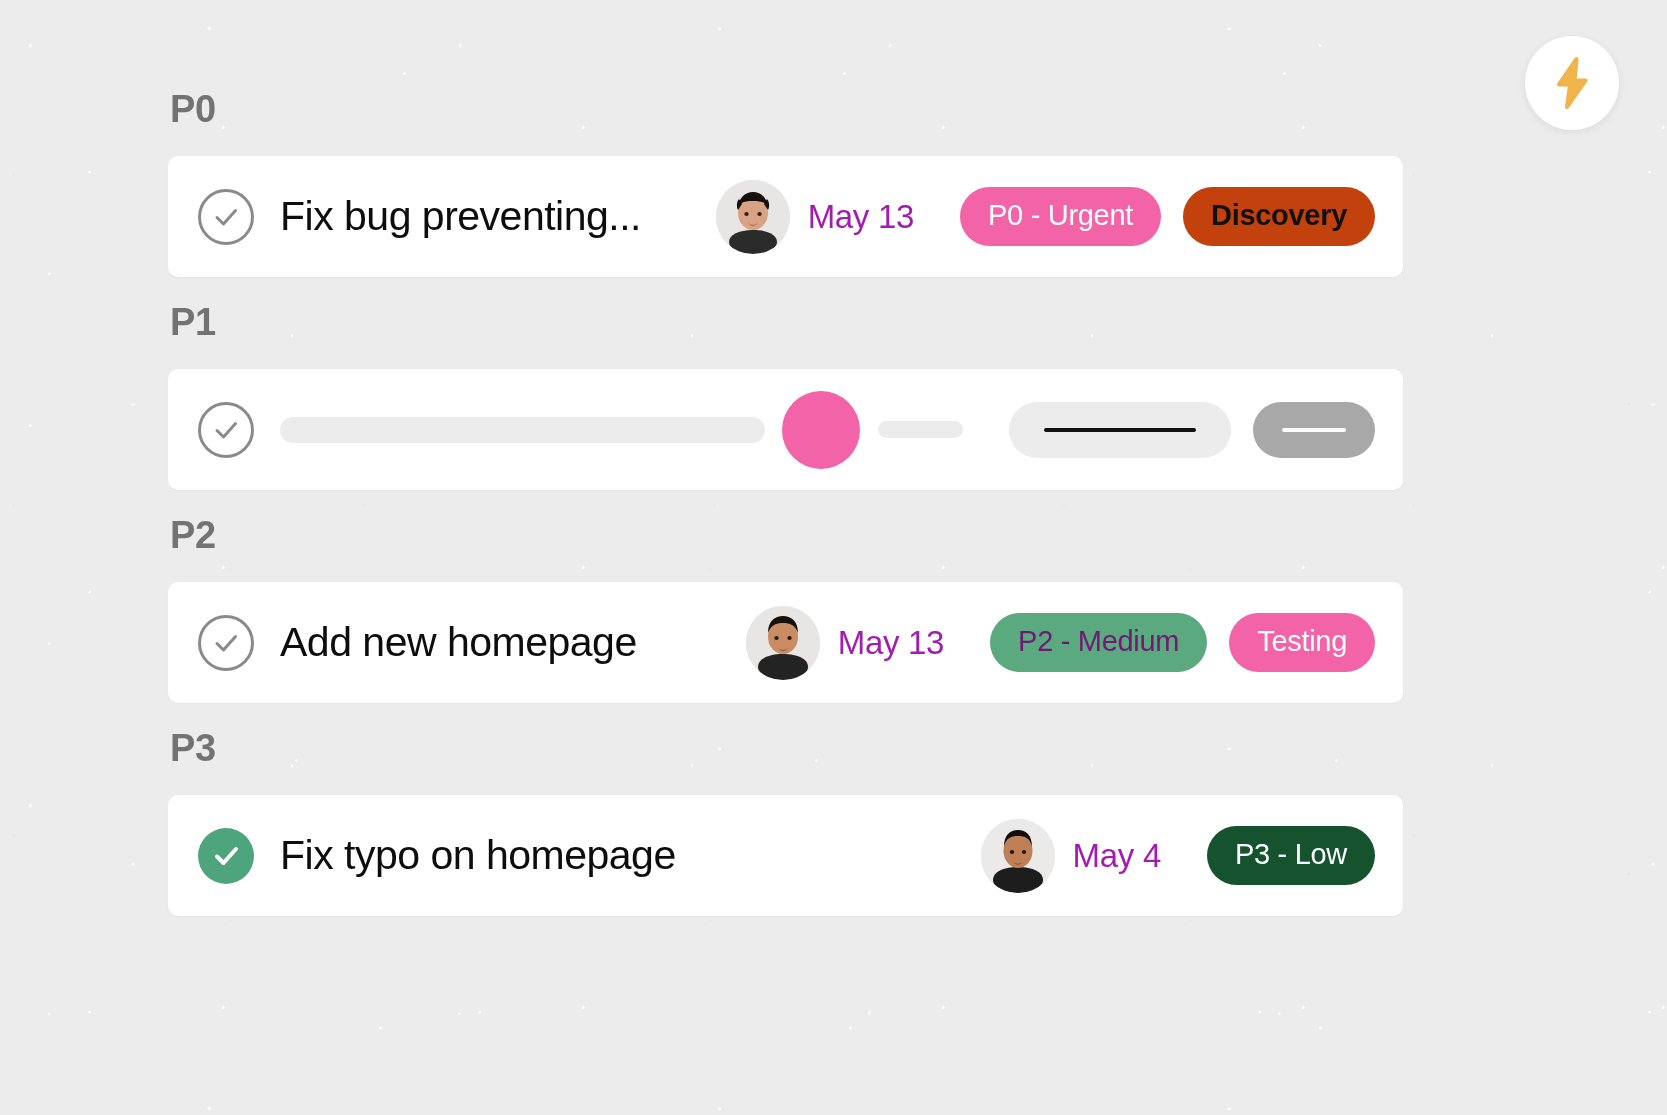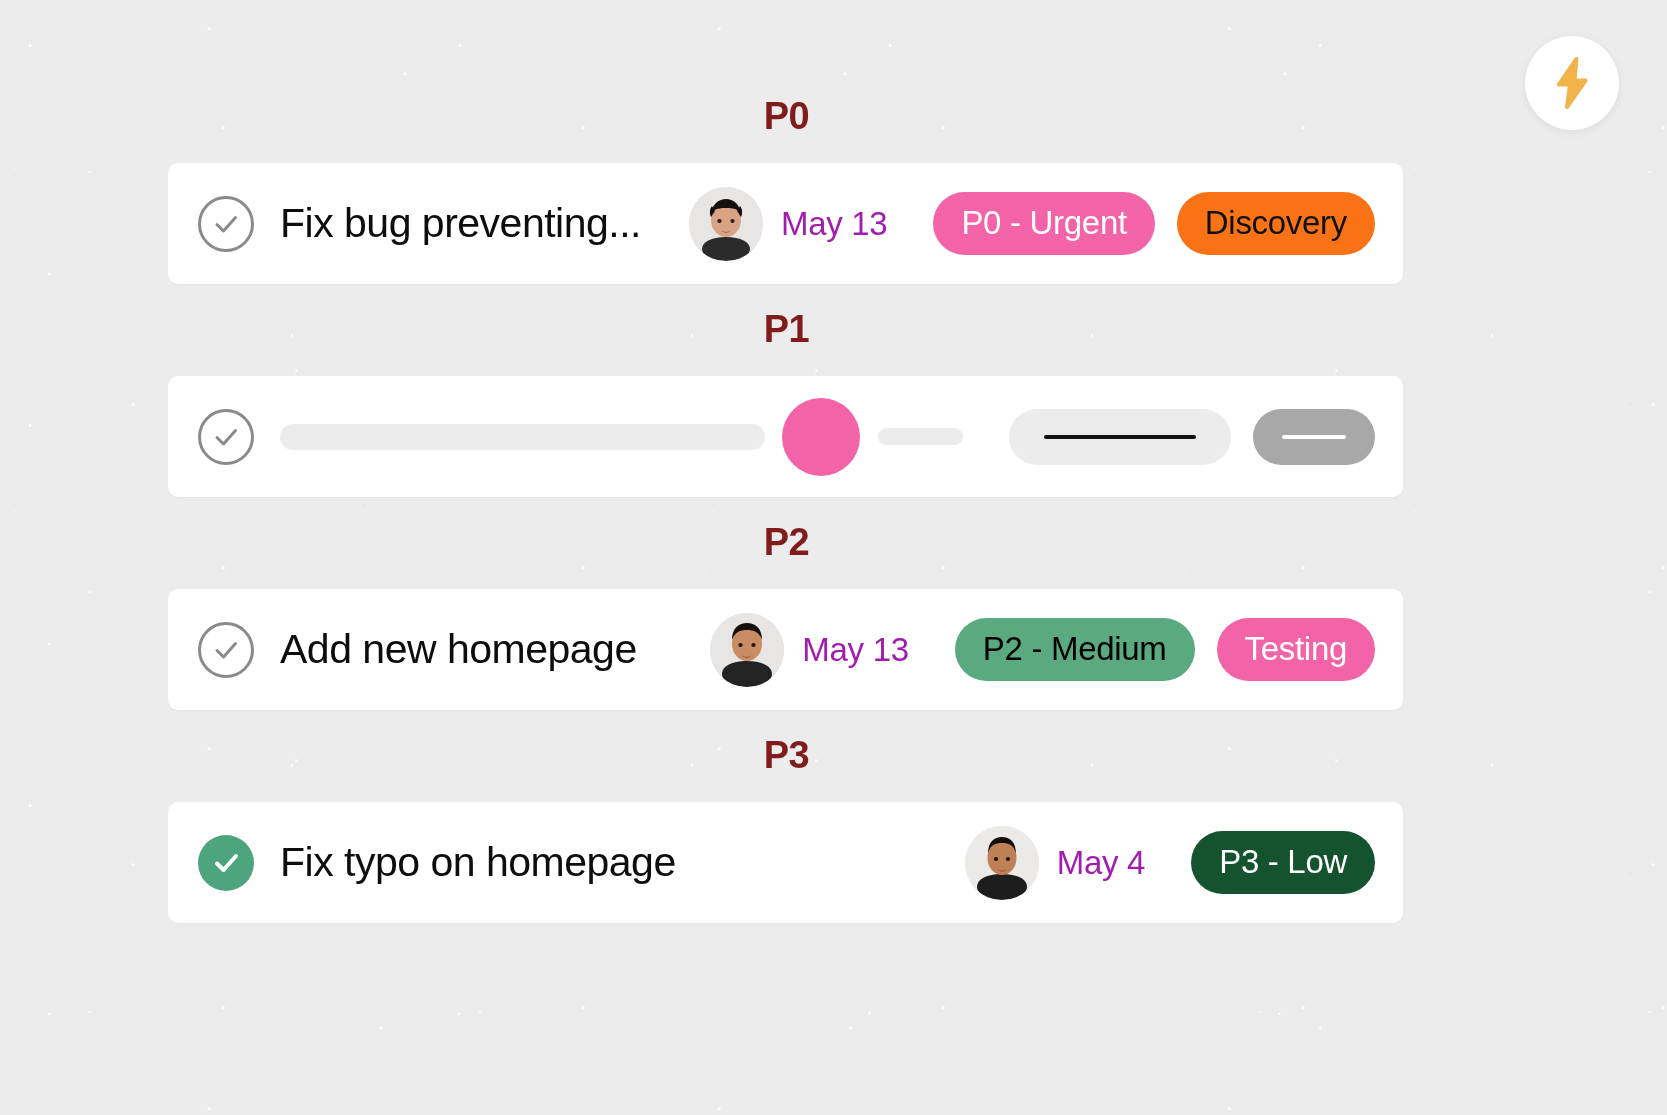--- a/index.html
+++ b/index.html
@@ -70,25 +70,24 @@
     left: 168px;
     top: 90px;
     width: 1235px;
   }
   .group { margin-bottom: 26px; }
   .group:last-child { margin-bottom: 0; }
 
   .group-title {
     font-size: 38px;
     font-weight: 700;
-    color: #7f1d1d;
+    color: #737373;
     letter-spacing: -0.4px;
     line-height: 1;
-    margin: 7px 0 28px 2px;
-    text-align: center;
+    margin: 0 0 28px 2px;
   }
 
   .card {
     background: #ffffff;
     border-radius: 10px;
     height: 121px;
     display: flex;
     align-items: center;
     padding: 0 28px 0 30px;
     box-shadow: 0 1px 2px rgba(0,0,0,.035);
@@ -149,33 +148,33 @@
     font-size: 33px;
     color: #a21caf;
     letter-spacing: -0.3px;
     white-space: nowrap;
     margin-right: 24px;
   }
 
   
   .badge {
     flex: 0 0 auto;
-    font-size: 33px;
+    font-size: 29px;
     letter-spacing: -0.3px;
     border-radius: 999px;
     padding: 14px 28px 16px;
     white-space: nowrap;
     line-height: 1;
     margin-left: 22px;
     cursor: pointer;
   }
   .badge:first-of-type { margin-left: 0; }
   .badge-pink   { background: #f363a8; color: #ffffff; }
-  .badge-grey   { background: #f97316; color: #111111; }
-  .badge-green  { background: #5aa97f; color: #000000; }
+  .badge-grey   { background: #c2410c; color: #111111; font-weight: bold; }
+  .badge-green  { background: #5aa97f; color: #701a75; }
   .badge-dkgrey { background: #14532d; color: #ffffff; }
 
   
   .sk-title {
     height: 26px;
     width: 485px;
     border-radius: 999px;
     background: #ececec;
     margin-left: 26px;
   }

